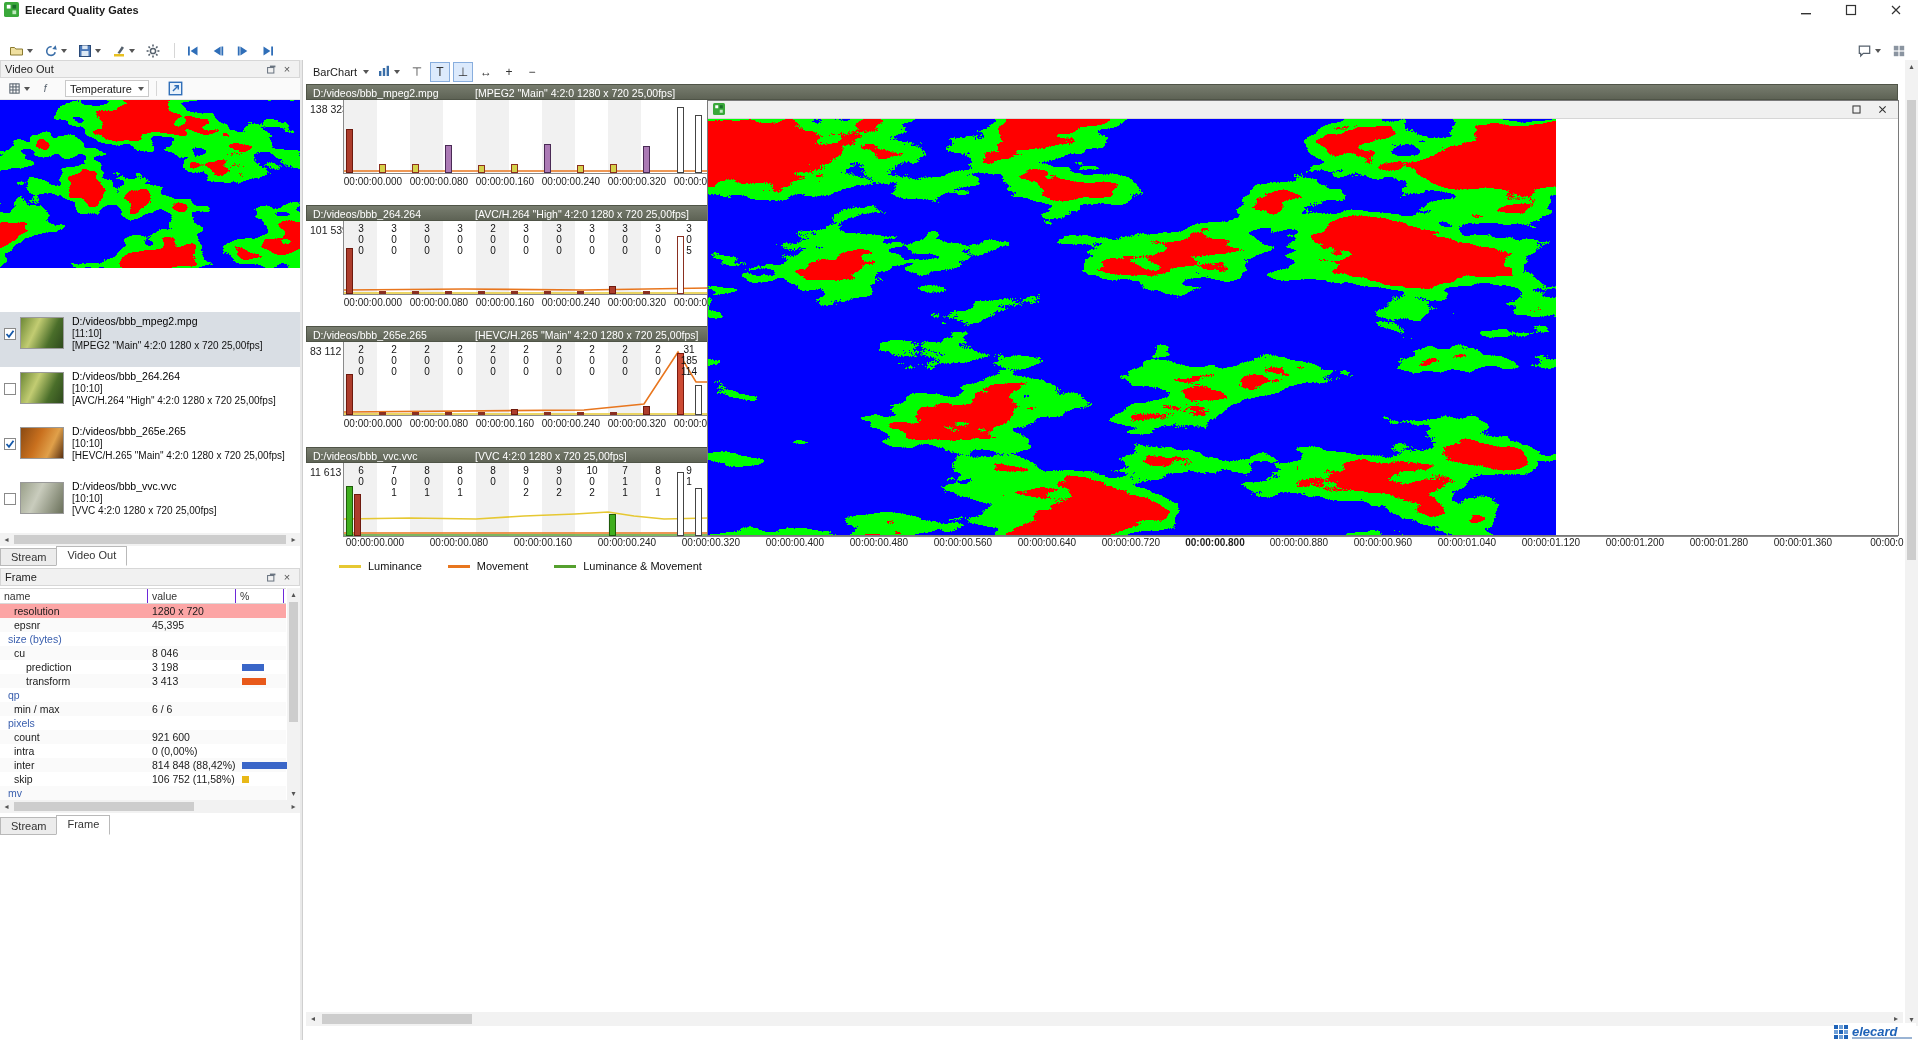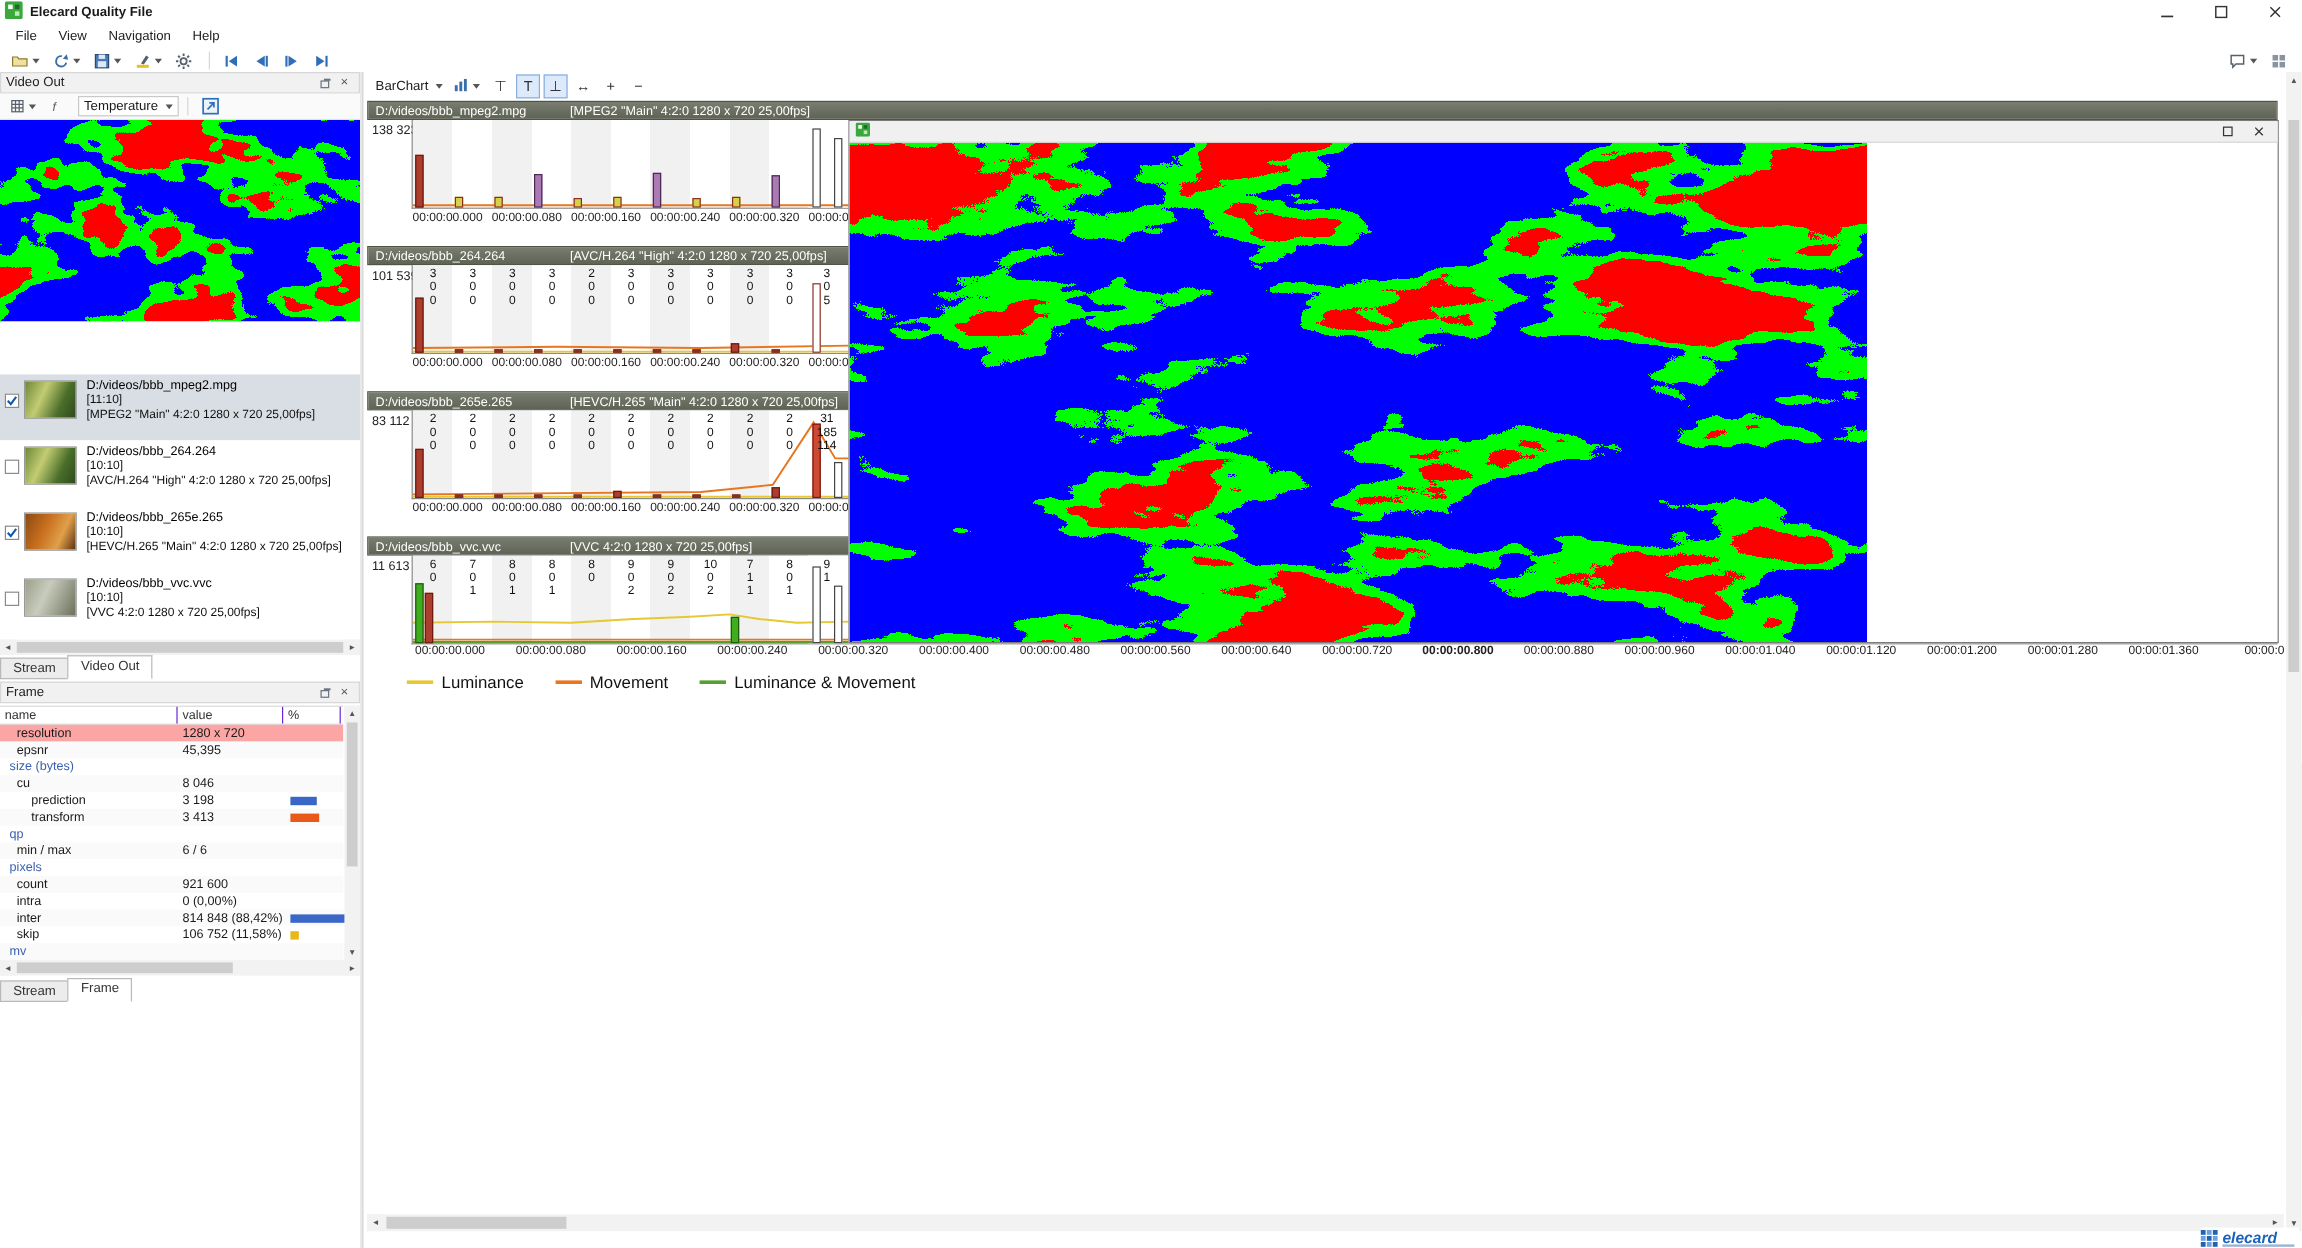--- a/index.html
+++ b/index.html
@@ -78,21 +78,21 @@
   .chart-plot{position:absolute;left:40px;width:1555px;height:74px;border-left:1px solid #8a8a8a;border-bottom:1px solid #8a8a8a;background:repeating-linear-gradient(90deg,#f1f1f1 0 33px,#ffffff 33px 66px);}
   .cursor-band{position:absolute;left:329px;top:0;bottom:0;width:35px;background:#fff;}
   .fbar{position:absolute;bottom:0;width:7px;border:1px solid;}
   .numcol{position:absolute;top:2px;width:24px;text-align:center;font-size:10px;line-height:11px;color:#111;}
   .tick-row{position:absolute;left:0;width:1600px;height:14px;}
   .tick{position:absolute;width:66px;text-align:center;font-size:10px;color:#222;white-space:nowrap;}
   .axis-label{position:absolute;width:84px;text-align:center;font-size:10px;color:#222;white-space:nowrap;}
   #legend{position:absolute;left:36px;top:500px;display:flex;align-items:center;}
   .lg-item{display:flex;align-items:center;margin-right:26px;}
   .lg-swatch{width:22px;height:3px;margin-right:7px;}
-  .lg-label{font-size:14px;color:#111;}
+  .lg-label{font-size:11px;color:#111;}
 
   
   #overlay{left:707px;top:100px;width:1192px;height:436px;background:#fff;border:1px solid #7a7a7a;z-index:20;}
   .ov-title{height:18px;background:#f0f0f0;border-bottom:1px solid #d6d6d6;display:flex;align-items:center;padding:0 5px;}
   .ov-btn{width:22px;height:16px;display:flex;align-items:center;justify-content:center;color:#333;margin-left:4px;}
   #ov-video{position:absolute;left:0;top:18px;width:848px;height:416px;overflow:hidden;}
 
   
   #logo{left:1834px;top:1023px;width:82px;height:17px;display:flex;align-items:center;z-index:30;background:#fff;}
   .logo-grid{display:grid;grid-template-columns:repeat(3,4px);grid-gap:1px;margin-right:4px;}
@@ -108,46 +108,40 @@
 
   <div class="titlebar abs">
     <span>
       <svg width="15" height="15" viewBox="0 0 16 16">
           <rect width="16" height="16" rx="2" fill="#3aa83a"></rect>
           <rect x="3" y="3" width="4" height="4" fill="#fff"></rect>
           <rect x="9" y="3" width="4" height="4" fill="#1a6e2a"></rect>
           <rect x="9" y="9" width="4" height="4" fill="#bfe8bf"></rect>
         </svg>
     </span>
-    <span class="title">Elecard Quality File</span>
+    <span class="title">Elecard Quality Gates</span>
     <div class="win-controls">
       <div class="win-btn">
           <svg width="14" height="14" viewBox="0 0 14 14">
             <rect x="2" y="10" width="10" height="1.4" fill="#333"></rect>
           </svg>
         </div>
       <div class="win-btn">
           <svg width="14" height="14" viewBox="0 0 14 14">
             <rect x="2.5" y="2.5" width="9" height="9" fill="none" stroke="#333" stroke-width="1.2"></rect>
           </svg>
         </div>
       <div class="win-btn">
           <svg width="14" height="14" viewBox="0 0 14 14">
             <path d="M3 3 L11 11 M11 3 L3 11" stroke="#333" stroke-width="1.2"></path>
           </svg>
         </div>
     </div>
   </div>
 
-  <div class="menubar abs" id="menubar">
-      <span class="menu-item">File</span>
-      <span class="menu-item">View</span>
-      <span class="menu-item">Navigation</span>
-      <span class="menu-item">Help</span>
-    </div>
 
   <div class="toolbar abs">
     <div id="main-tb-left" style="display:flex;align-items:center;">
         <div class="tb-btn">
           <span>
             <svg width="15" height="14" viewBox="0 0 14 14">
               <path d="M1 3.5 h4 l1.3 1.5 H13 V11 H1z" fill="#f0e0a0" stroke="#8a7a30" stroke-width="1"></path>
             </svg>
           </span>
           <span class="dd"></span>

